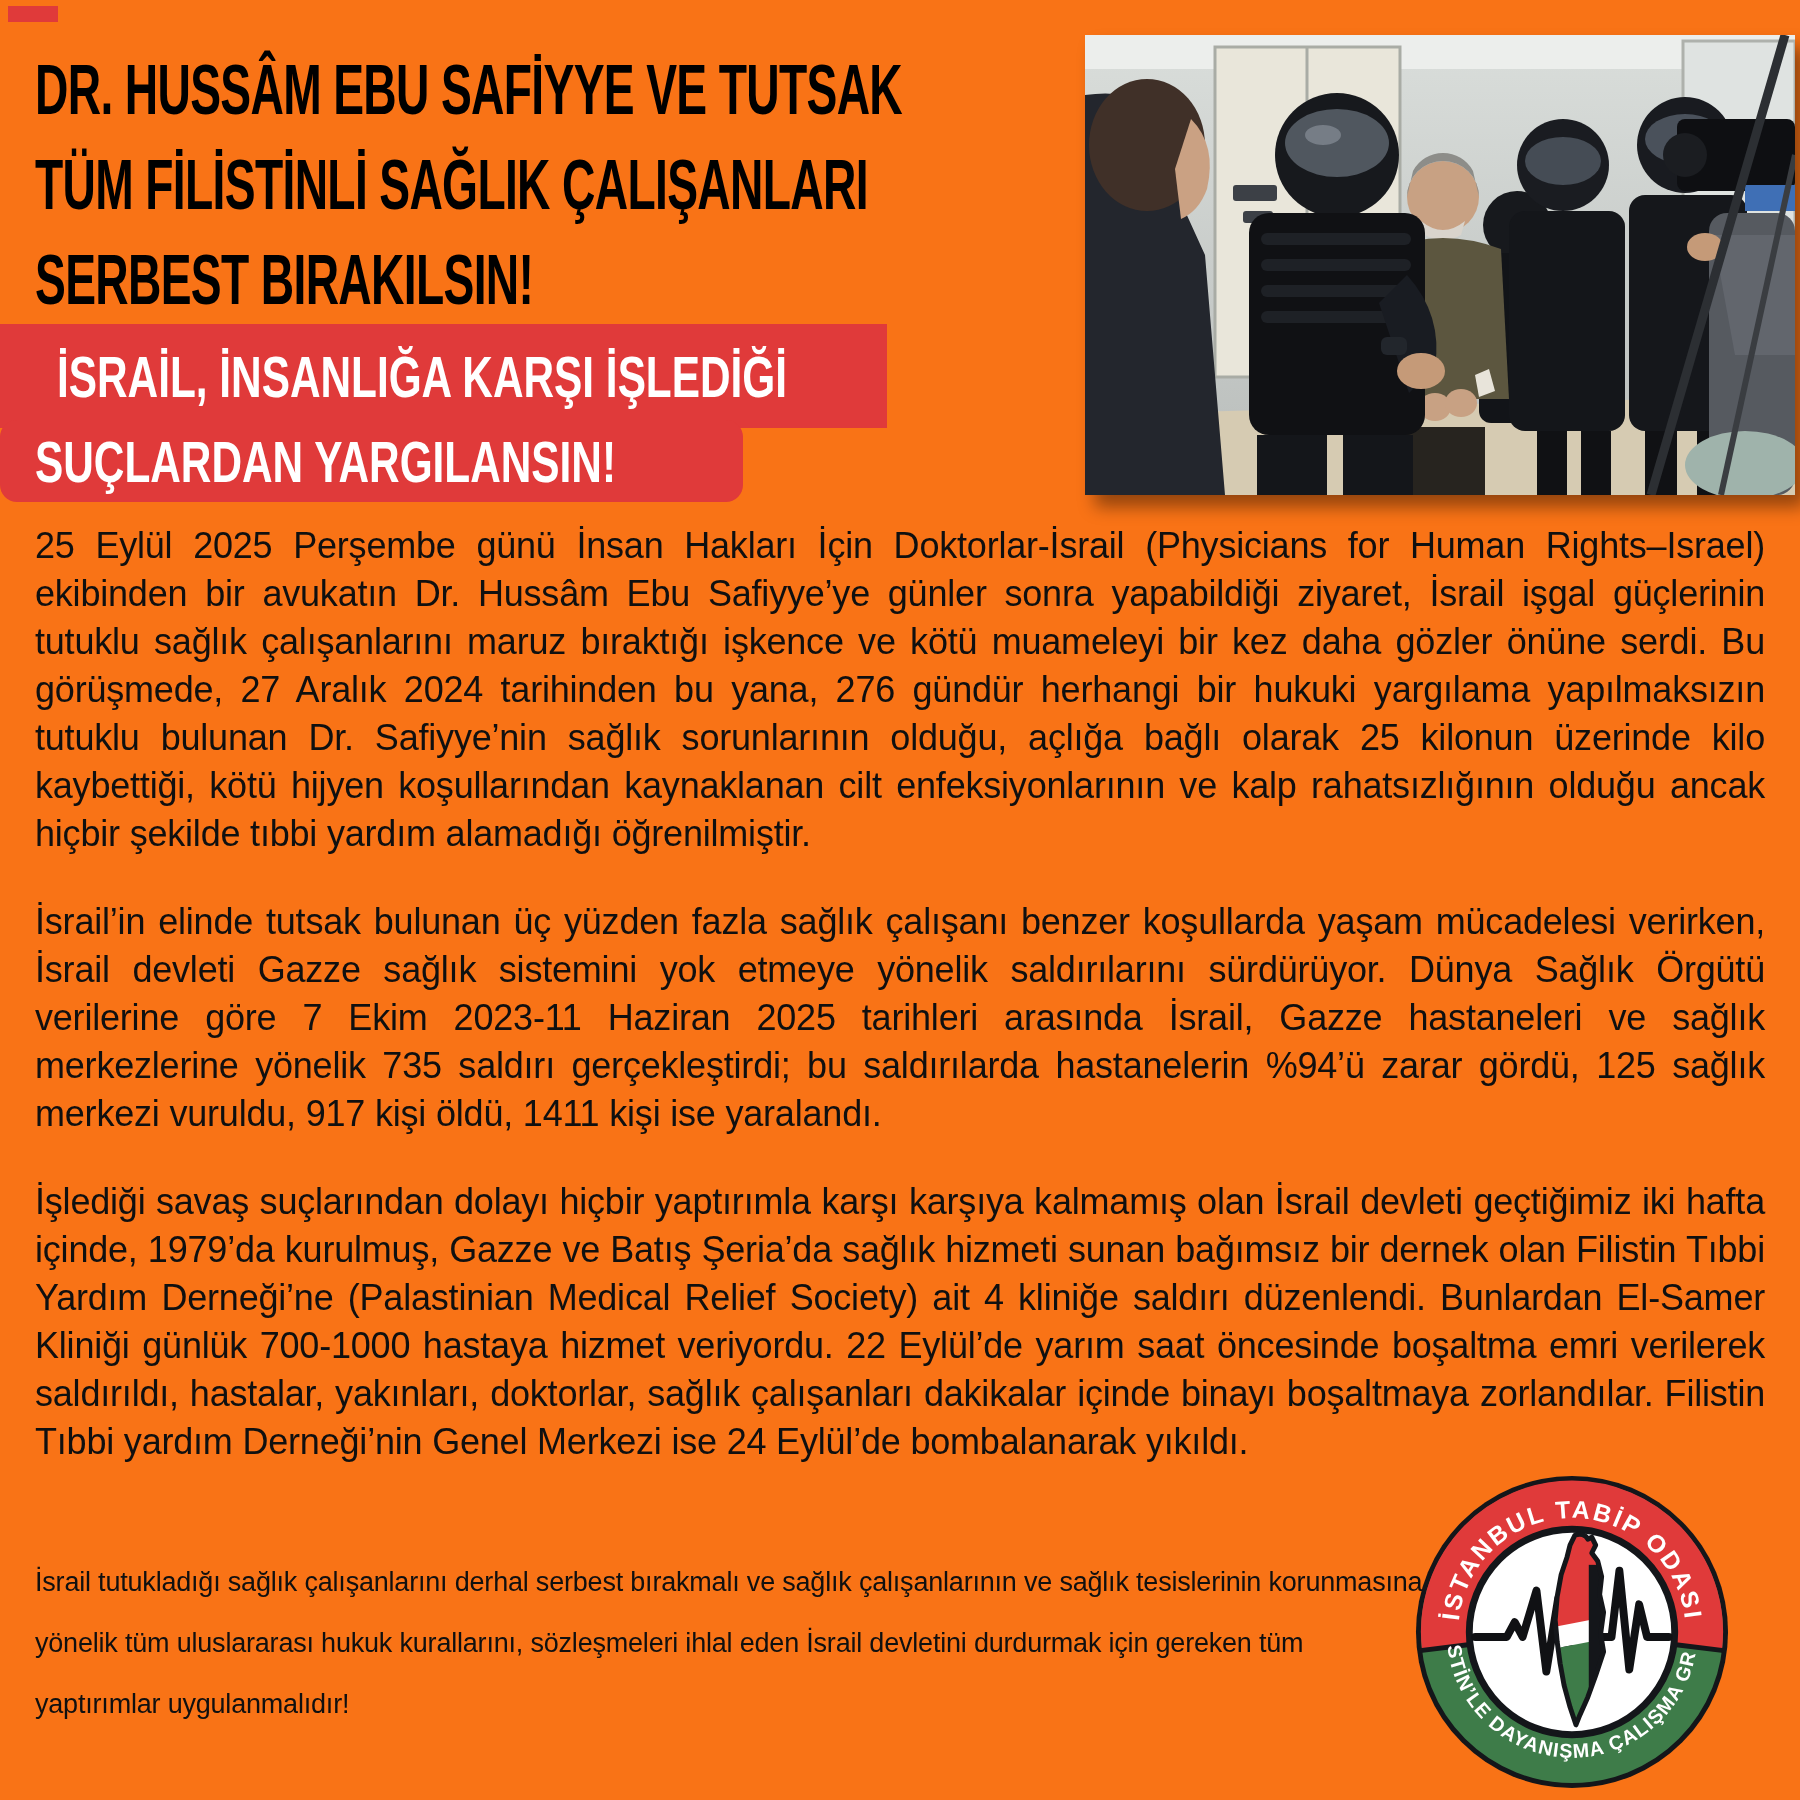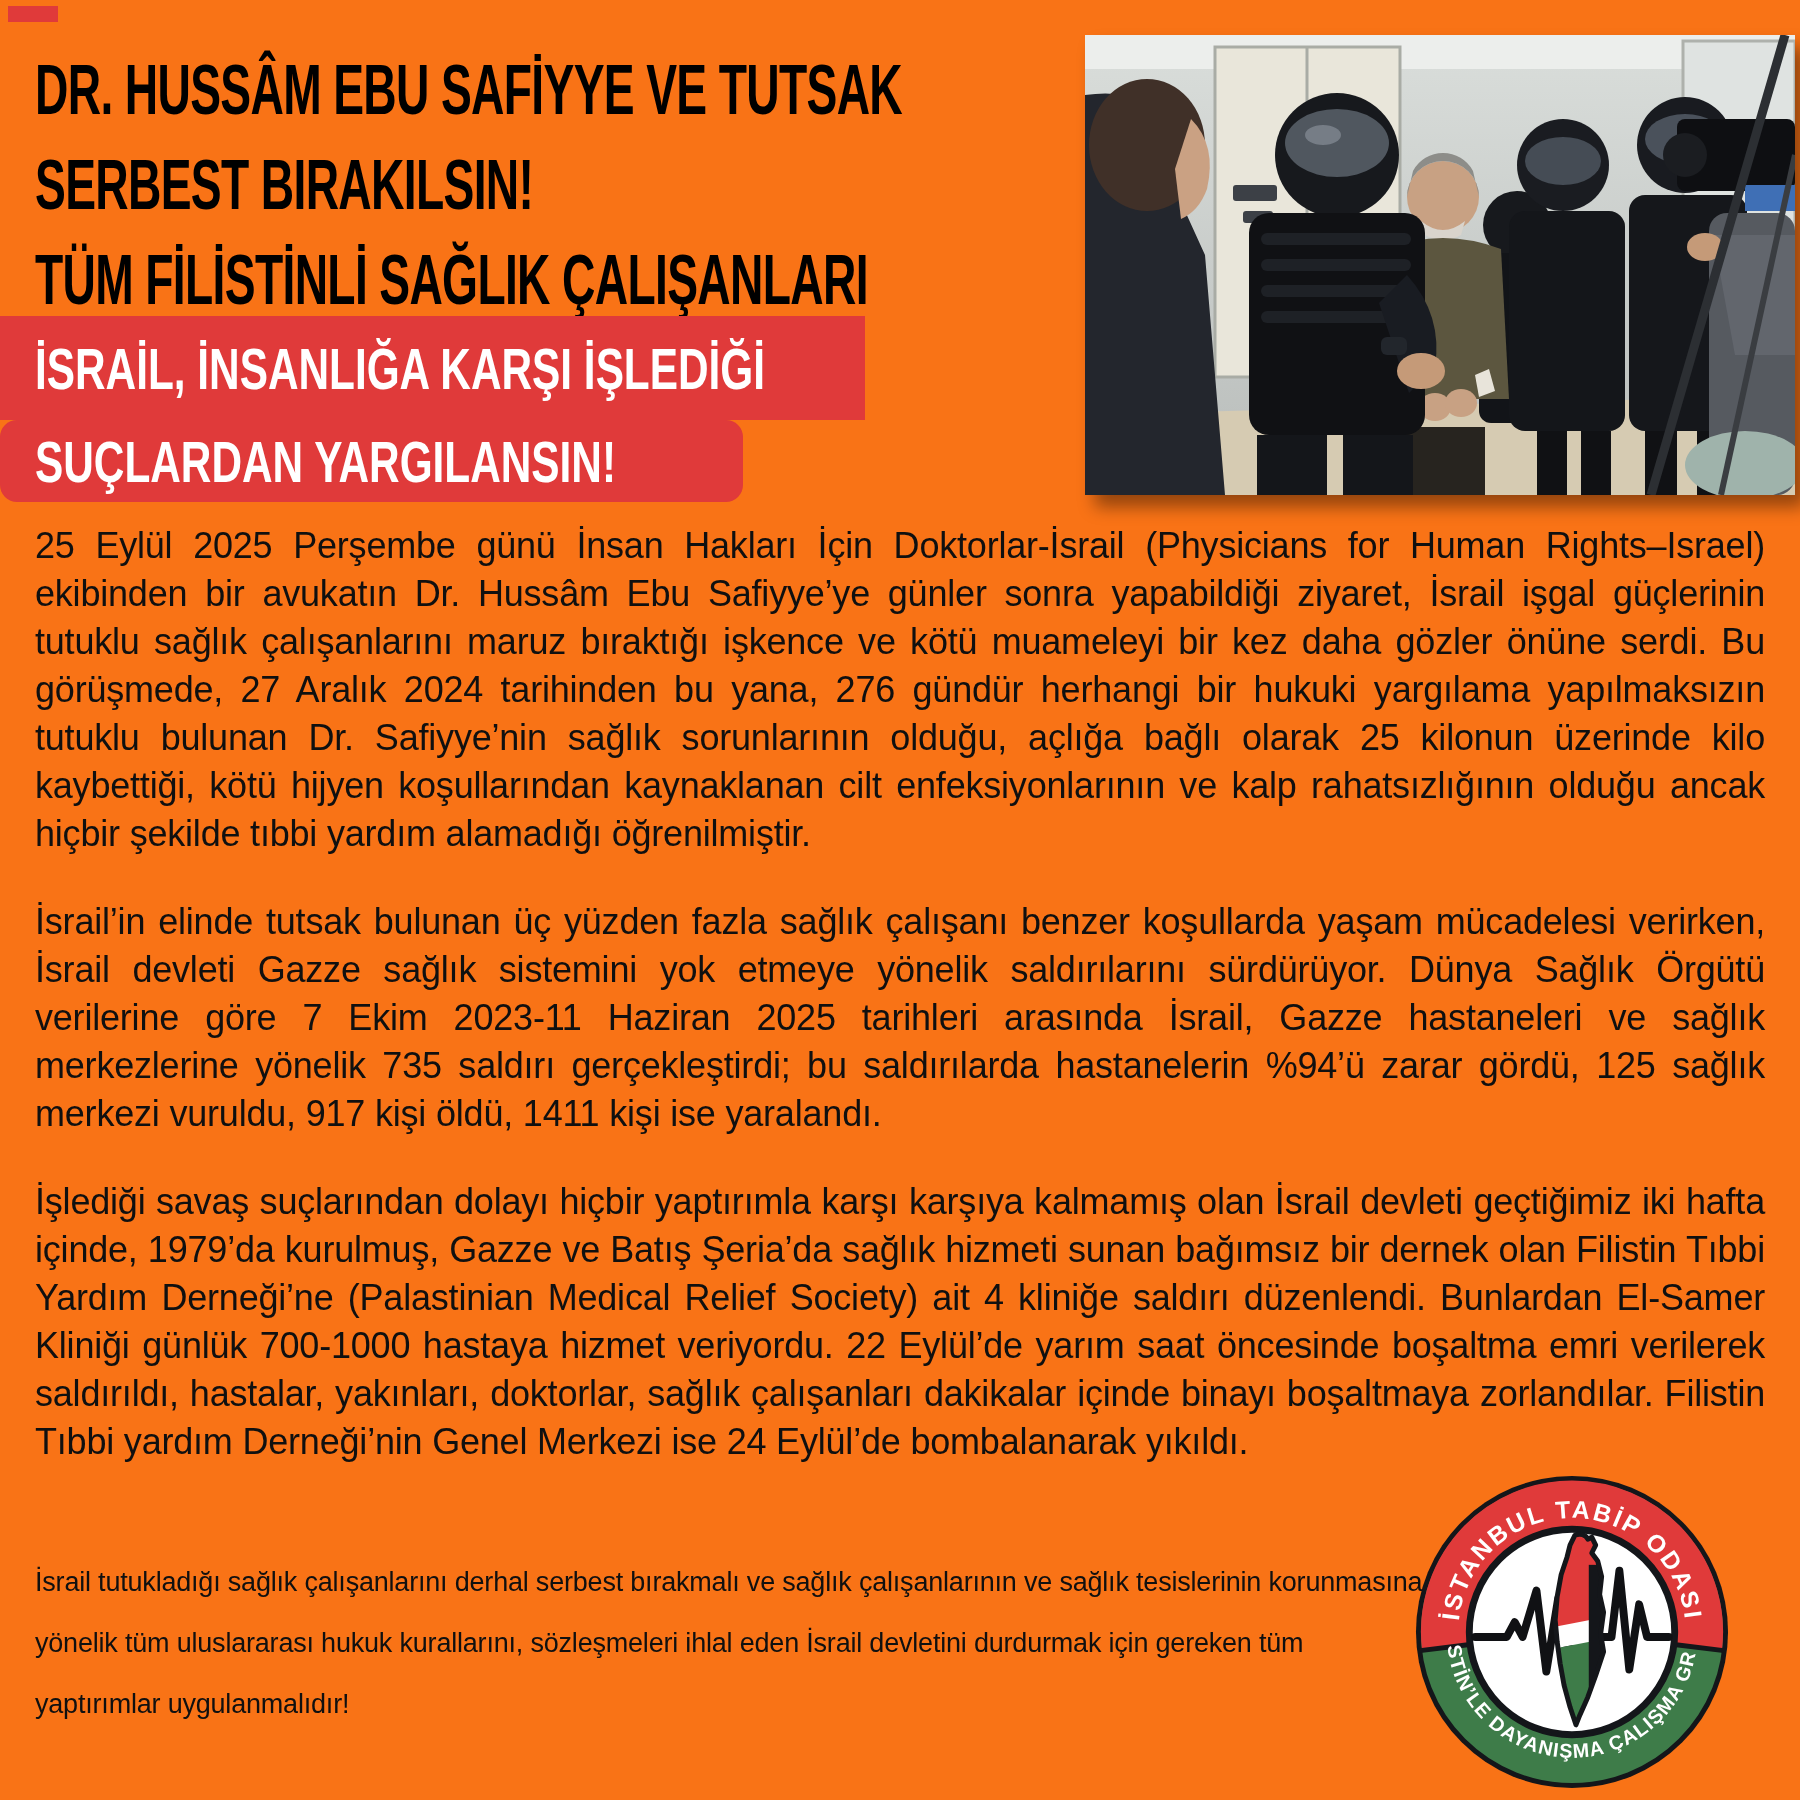--- a/index.html
+++ b/index.html
@@ -10,21 +10,21 @@
   .corner-mark{position:absolute;left:8px;top:6px;width:50px;height:16px;background:#e03a3a;}
   
   .headline{position:absolute;left:35px;top:28px;}
   .title-line{height:95px;display:flex;align-items:flex-end;white-space:nowrap;}
   .title-line > span{
     display:inline-block;transform:scaleX(0.66);transform-origin:left bottom;
     font-weight:bold;font-size:70px;letter-spacing:-1px;color:#000000;line-height:0.95;
   }
   
   .banner{position:absolute;left:0;background:#e03a3a;display:flex;align-items:center;}
-  .banner-1{top:316px;width:865px;height:104px;}
+  .banner-1{top:324px;width:865px;height:104px;padding-left:22px;}
   .banner-2{top:420px;width:743px;height:82px;border-radius:17px;}
   .banner > span{
     display:inline-block;margin-left:35px;transform:scaleX(0.73);transform-origin:left center;
     font-weight:bold;font-size:58px;color:#ffffff;white-space:nowrap;letter-spacing:0px;
   }
   
   .photo{
     position:absolute;left:1085px;top:35px;width:710px;height:460px;
     box-shadow:10px 12px 16px rgba(0,0,0,0.40);background:#c4c8c8;overflow:hidden;
   }
@@ -44,24 +44,24 @@
 
 <div class="page">
 
   <div class="corner-mark"></div>
 
   <div class="headline">
     <div class="title-line">
       <span>DR. HUSSÂM EBU SAFİYYE VE TUTSAK</span>
     </div>
     <div class="title-line">
-      <span>SERBEST BIRAKILSIN!</span>
+      <span>TÜM FİLİSTİNLİ SAĞLIK ÇALIŞANLARI</span>
     </div>
     <div class="title-line">
-      <span>TÜM FİLİSTİNLİ SAĞLIK ÇALIŞANLARI</span>
+      <span>SERBEST BIRAKILSIN!</span>
     </div>
   </div>
 
   <div class="banner banner-1">
     <span>İSRAİL, İNSANLIĞA KARŞI İŞLEDİĞİ</span>
   </div>
   <div class="banner banner-2">
     <span>SUÇLARDAN YARGILANSIN!</span>
   </div>
 

